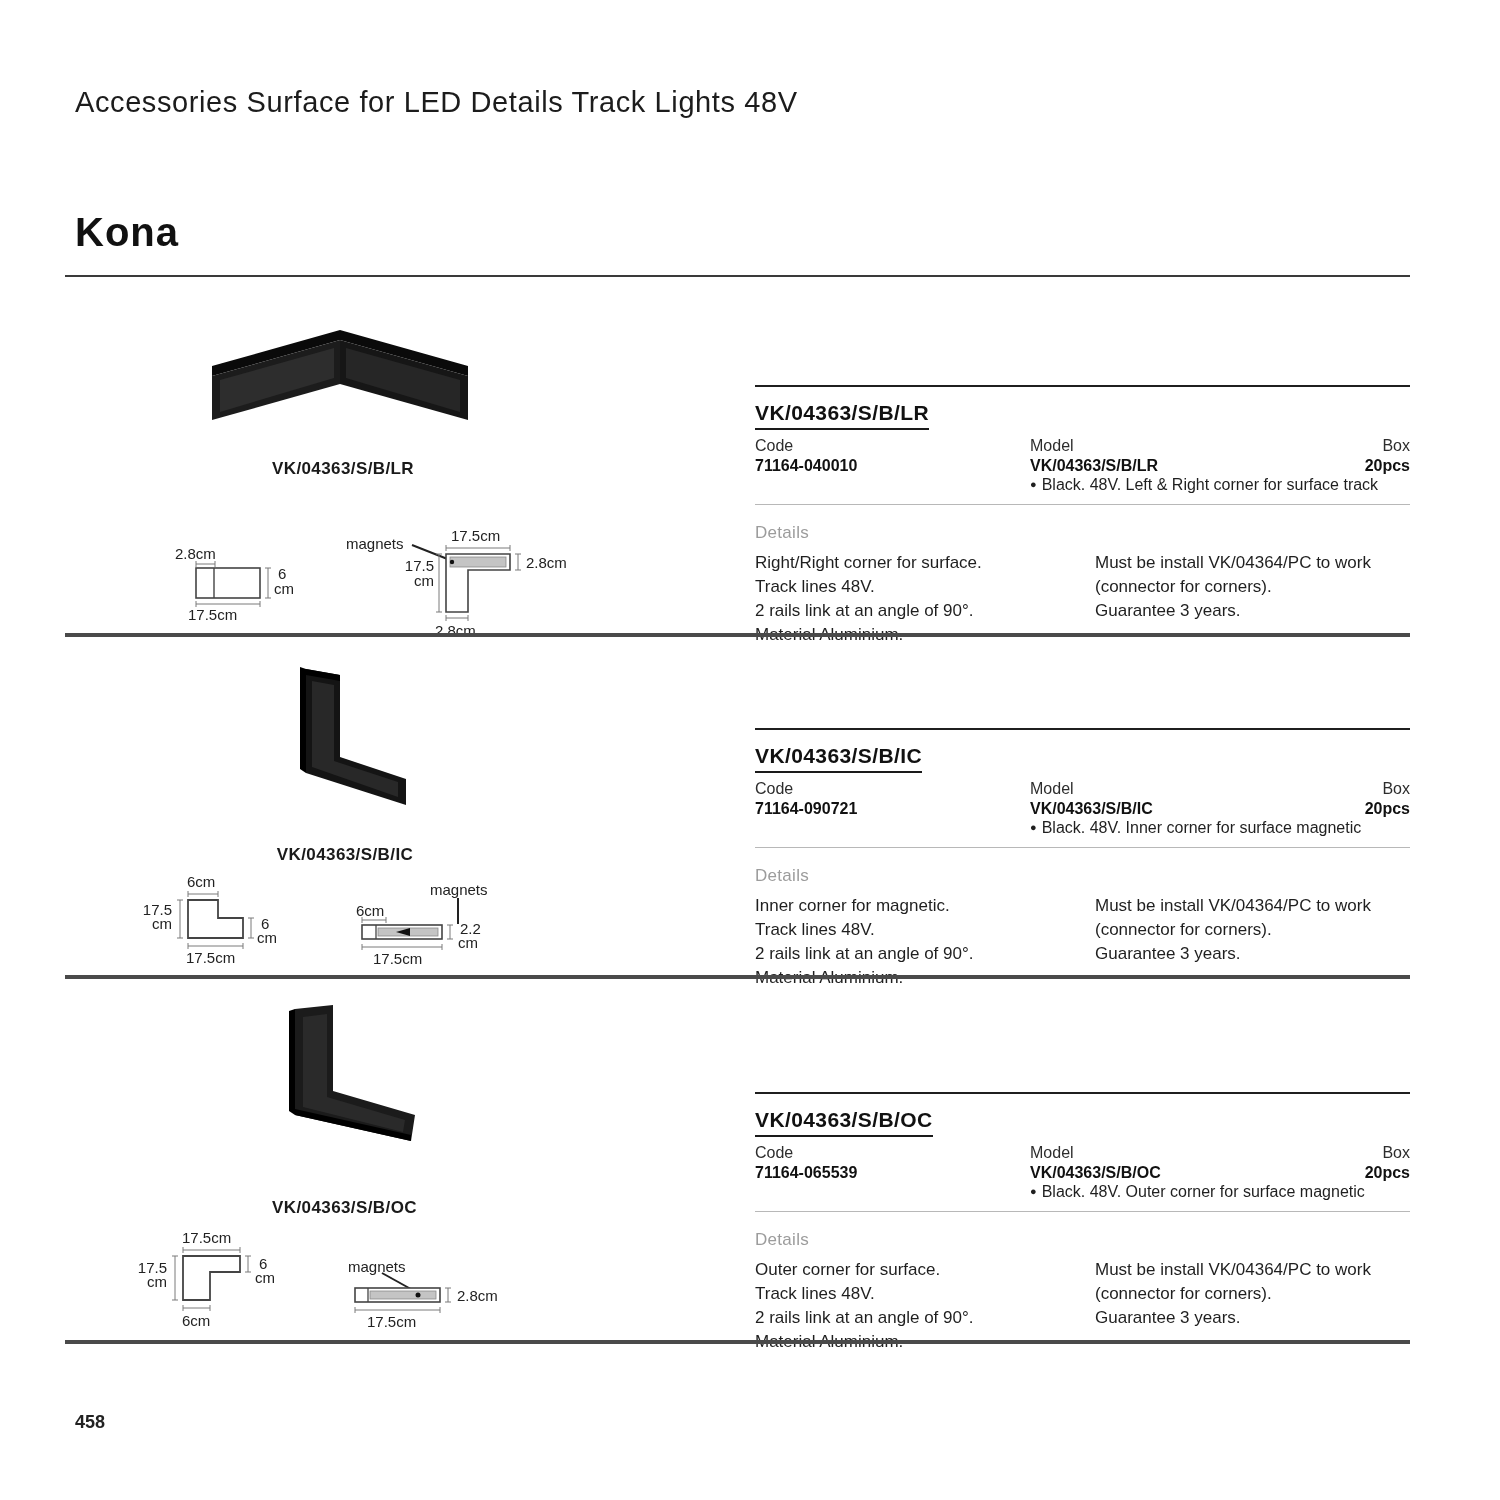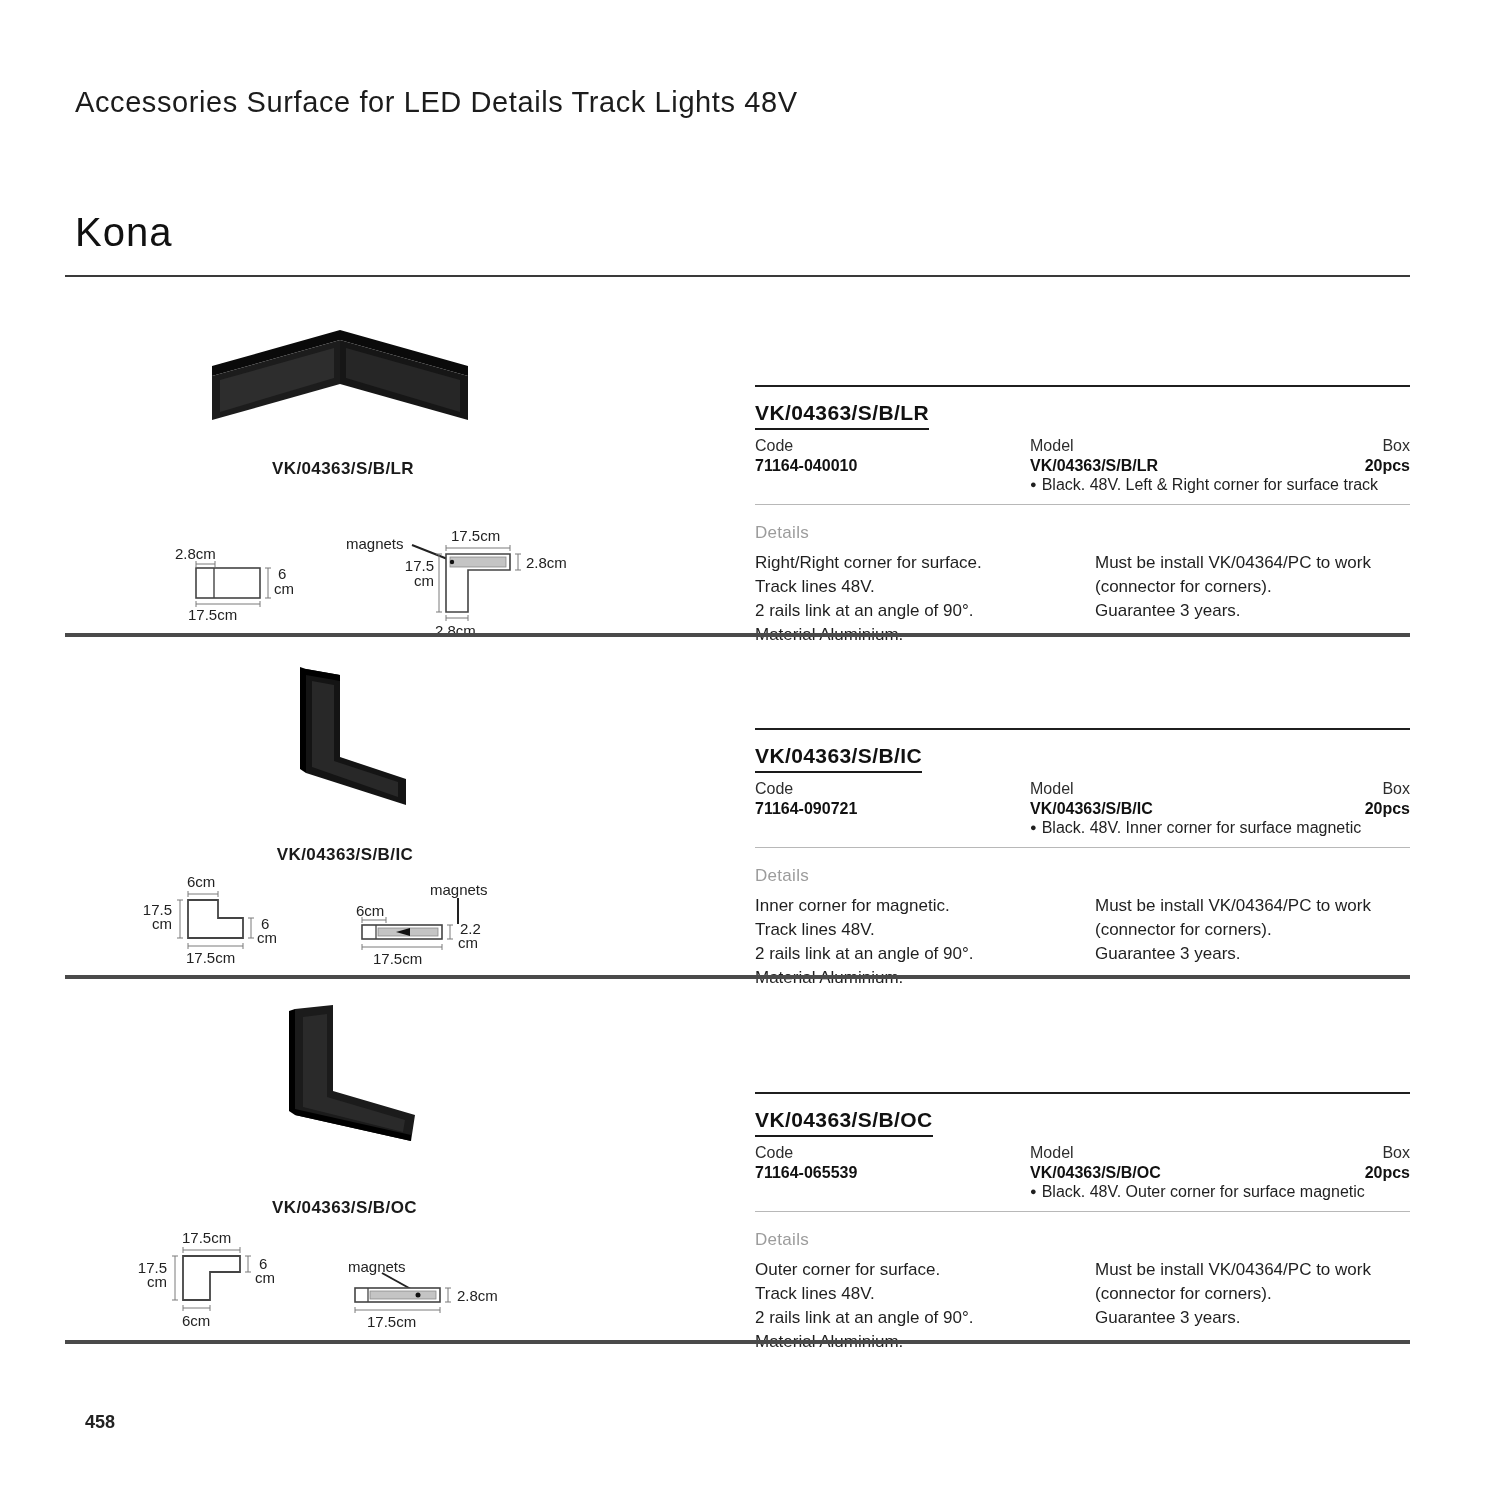--- a/index.html
+++ b/index.html
@@ -5,21 +5,21 @@
   html,body{margin:0;padding:0}
   body{
     width:1500px;height:1500px;position:relative;background:#ffffff;
     font-family:"Liberation Sans",sans-serif;color:#1f1f1f;overflow:hidden;
     -webkit-font-smoothing:antialiased;
   }
   .abs{position:absolute}
   b{font-weight:400}
 
   .page-header{left:75px;top:86px;font-size:29px;letter-spacing:.6px;color:#1c1c1c;font-weight:400}
-  .brand{left:75px;top:210px;font-size:40px;font-weight:400;letter-spacing:1px;color:#111}
+  .brand{left:75px;top:210px;font-size:40px;font-weight:700;letter-spacing:1px;color:#111}
   .brand-rule{left:65px;top:275px;width:1345px;height:2px;background:#3a3a3a}
   .section-sep{left:65px;width:1345px;height:4px;background:#4a4a4a}
 
   .sec-rule-top{left:755px;width:655px;height:2px;background:#1f1f1f}
   .thin-rule{left:755px;width:655px;height:1px;background:#b8b8b8}
   .prod-title{left:755px;font-size:21px;font-weight:700;letter-spacing:.4px;color:#111;
     border-bottom:2px solid #1a1a1a;padding-bottom:3px;display:inline-block}
   .meta-row{left:755px;width:655px;height:22px;font-size:16px;color:#2d2d2d}
   .meta-row .c1{position:absolute;left:0;top:0}
   .meta-row .c2{position:absolute;left:275px;top:0}
@@ -30,21 +30,21 @@
   .details-label{left:755px;font-size:17px;color:#9c9c9c;letter-spacing:.3px}
   .det-col{font-size:17px;line-height:24px;color:#1f1f1f}
   .det-left{left:755px;width:335px}
   .det-right{left:1095px;width:320px}
 
   .caption{text-align:center;font-weight:700;font-size:17px;letter-spacing:.4px;color:#1a1a1a}
   .dim{position:absolute;font-size:15px;line-height:15px;color:#222;white-space:nowrap}
   .dim.r{text-align:right}
   .diagram{position:absolute}
   .diagram svg{position:absolute;left:0;top:0}
-  .pagenum{left:85px;top:1412px;font-size:18px;font-weight:700;color:#222}
+  .pagenum{left:75px;top:1412px;font-size:18px;font-weight:700;color:#222}
 </style>
 </head>
 <body>
 
 <div class="abs page-header">Accessories Surface for LED Details Track Lights 48V</div>
 <div class="abs brand">Kona</div>
 <div class="abs brand-rule"></div>
 
 <div>
 

